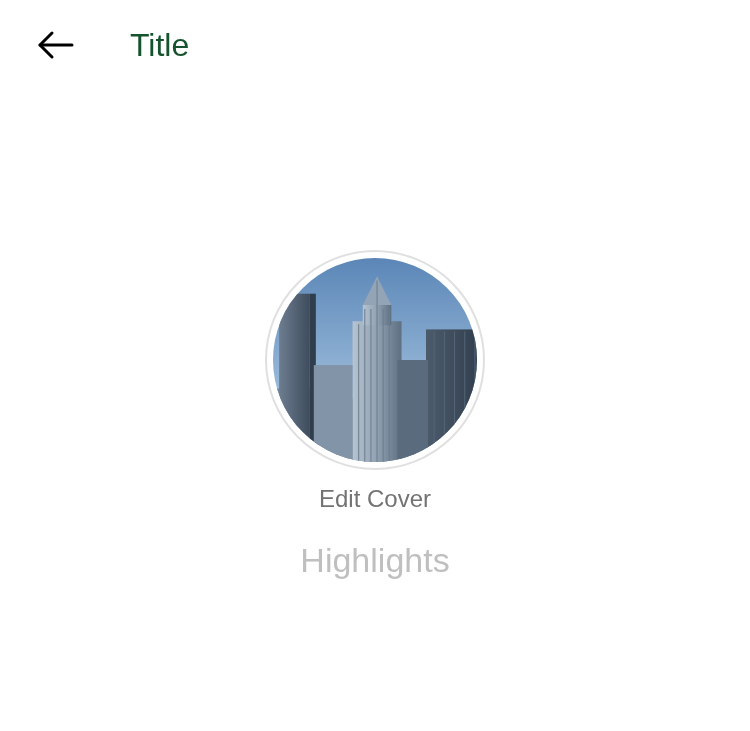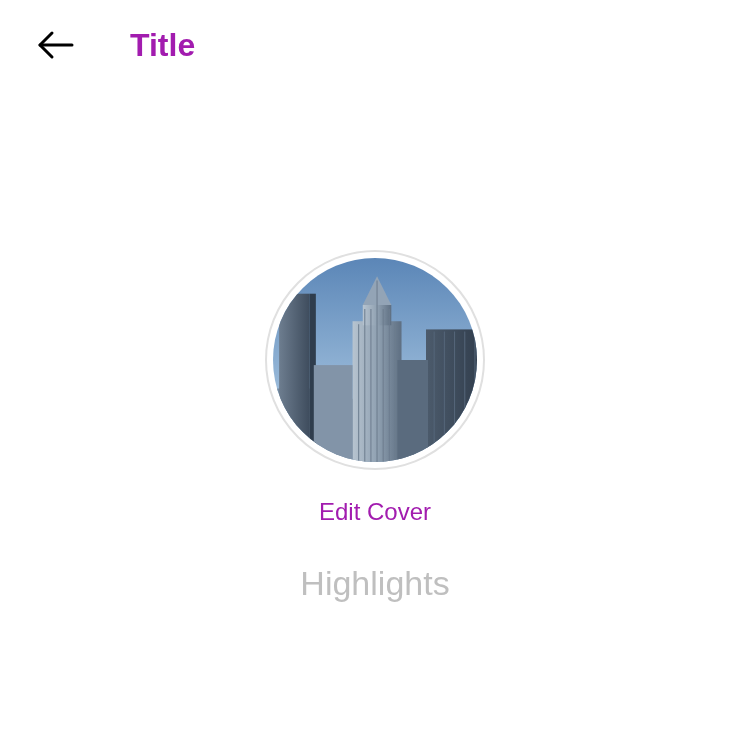--- a/index.html
+++ b/index.html
@@ -23,22 +23,22 @@
     display: flex;
     align-items: center;
     justify-content: center;
     cursor: pointer;
     flex-shrink: 0;
   }
   .back-btn svg { display: block; }
 
   .title-label {
     font-size: 32px;
-    font-weight: 700;
-    color: #a21caf;
+    font-weight: 400;
+    color: #14532d;
     margin-left: 50px;
   }
 
   .spacer { flex: 1; }
 
   .done-btn {
     font-size: 28px;
     font-weight: 400;
     color: #1da1f7;
     cursor: pointer;
@@ -72,29 +72,29 @@
     position: relative;
   }
   .cover-img svg {
     position: absolute;
     top: 0; left: 0;
     width: 100%; height: 100%;
     display: block;
   }
 
   .edit-cover {
-    margin-top: 28px;
+    margin-top: 15px;
     font-size: 24px;
     font-weight: 400;
-    color: #a21caf;
+    color: #737373;
     cursor: pointer;
   }
 
   .name-input {
-    margin-top: 38px;
+    margin-top: 28px;
     width: 400px;
     border: none;
     outline: none;
     background: transparent;
     font-size: 34px;
     font-weight: 300;
     color: #000;
     text-align: center;
   }
   .name-input::placeholder {

